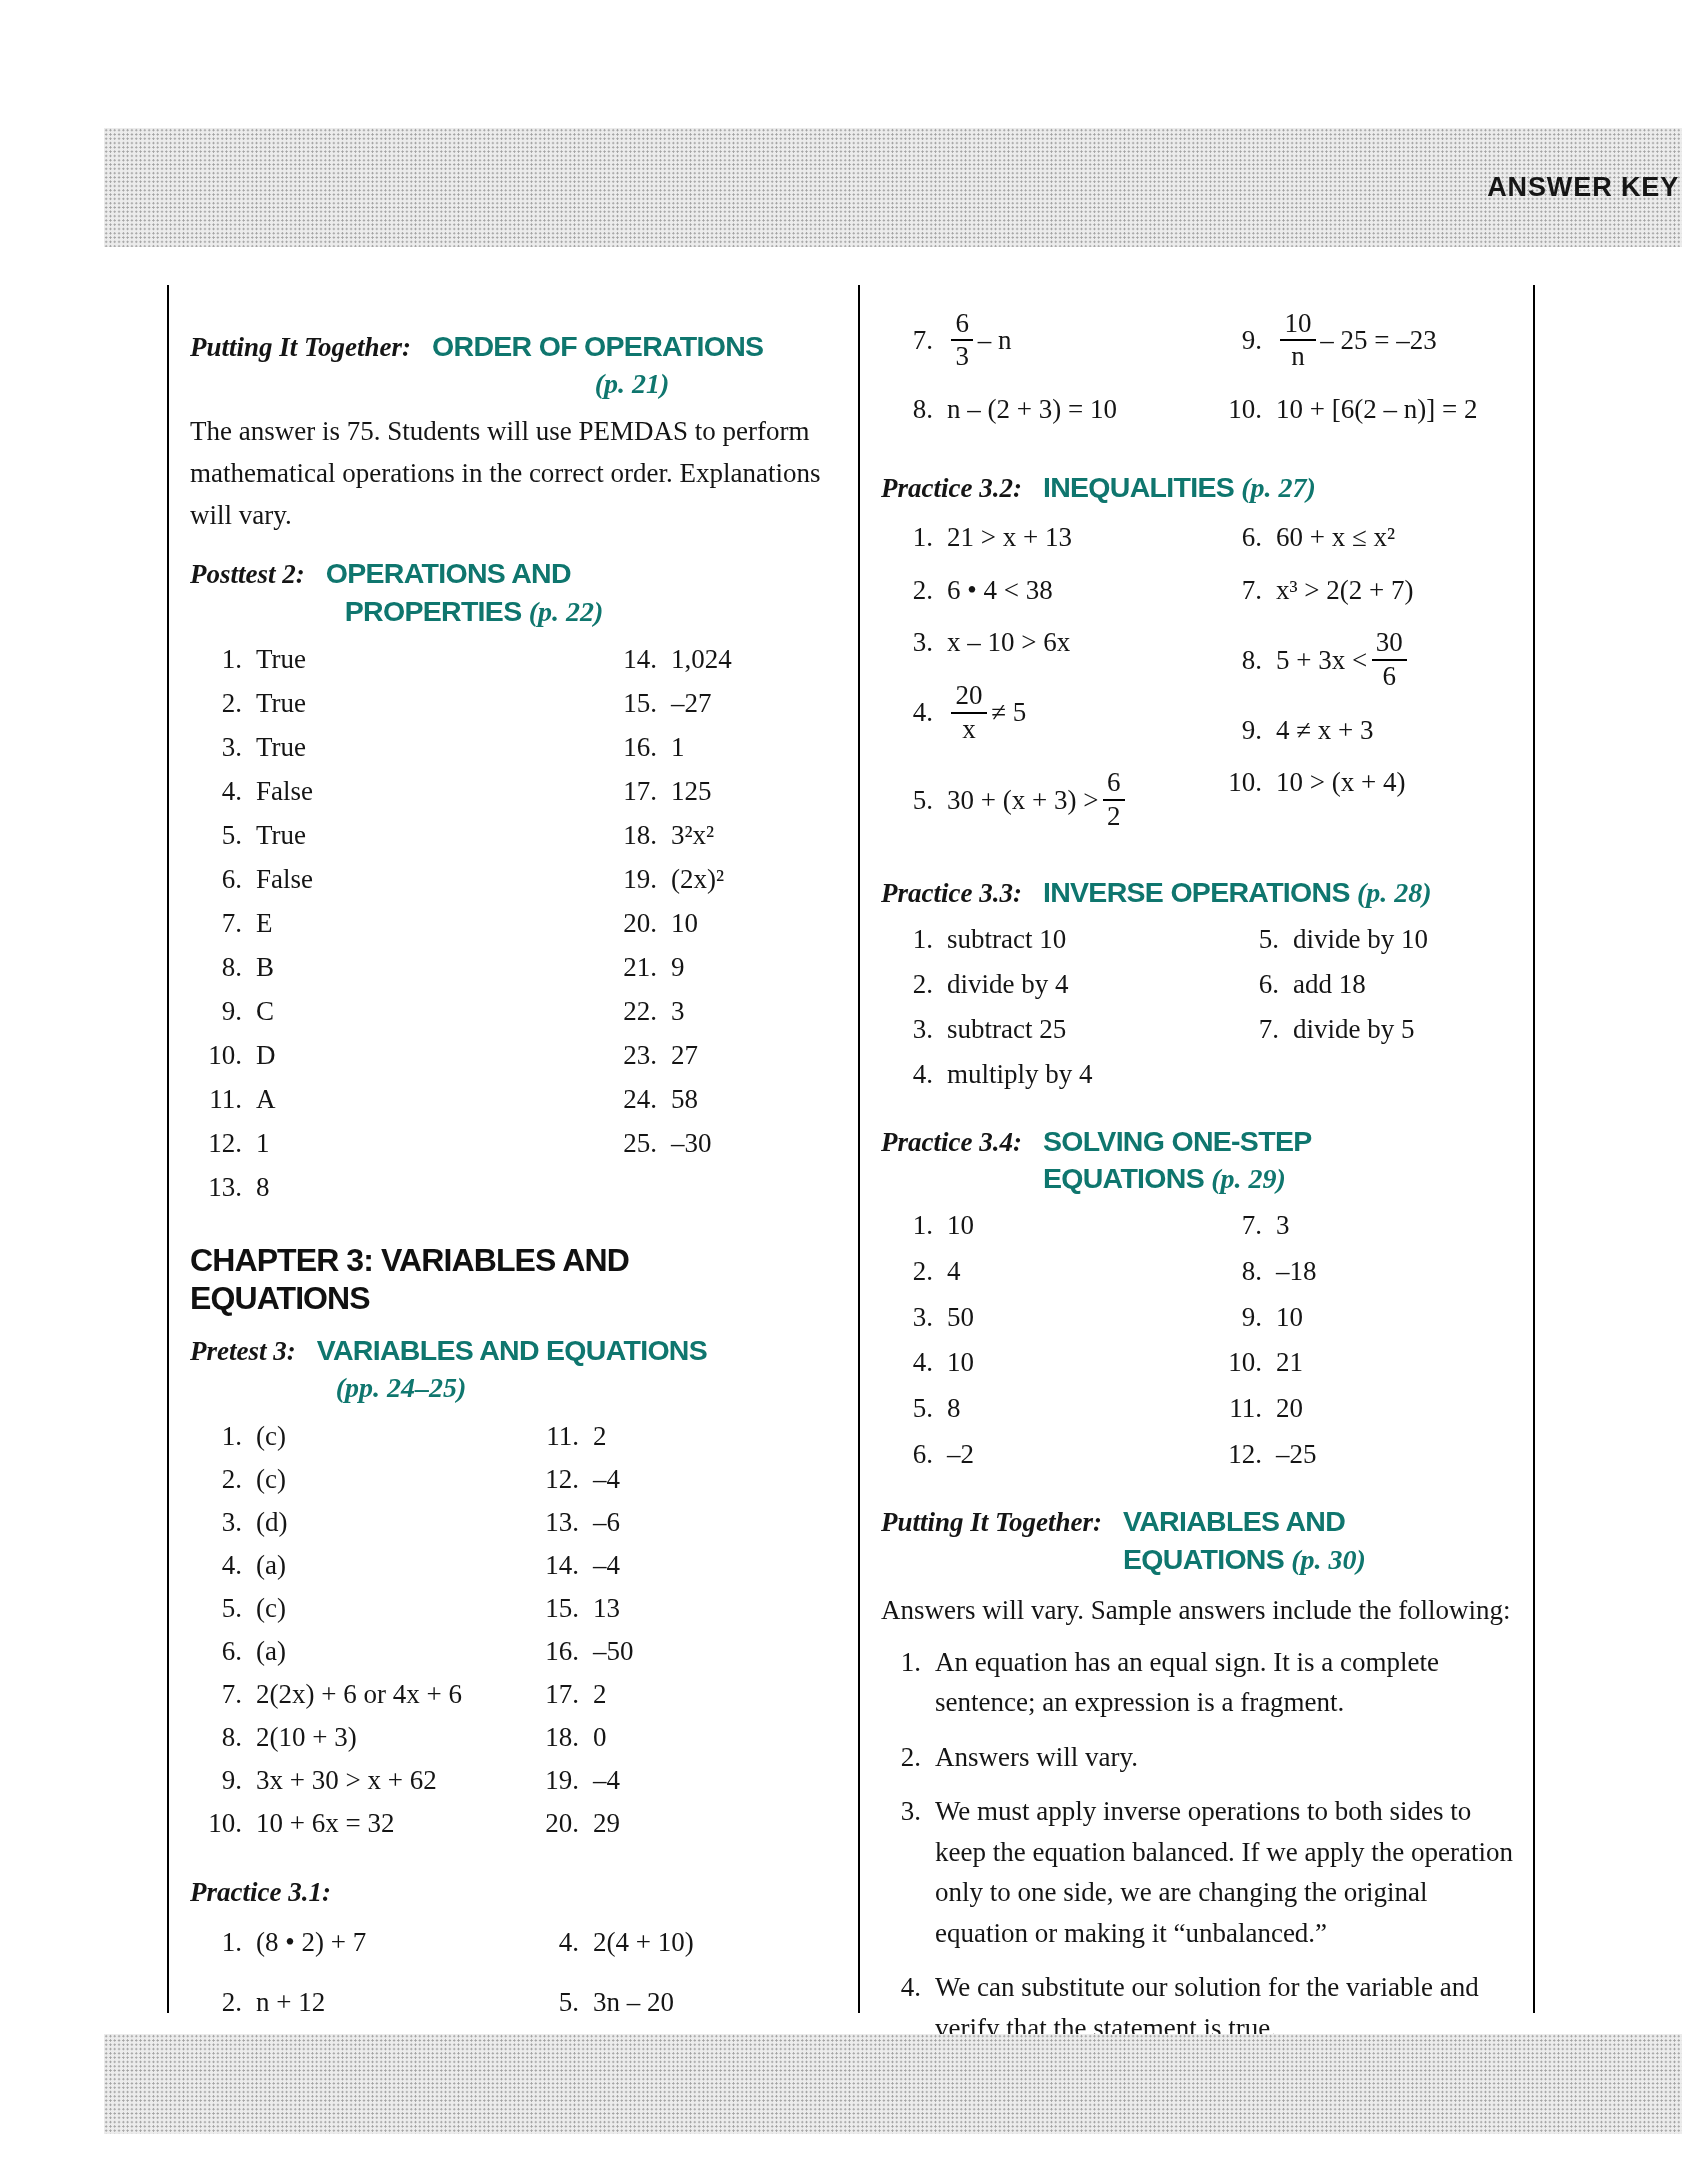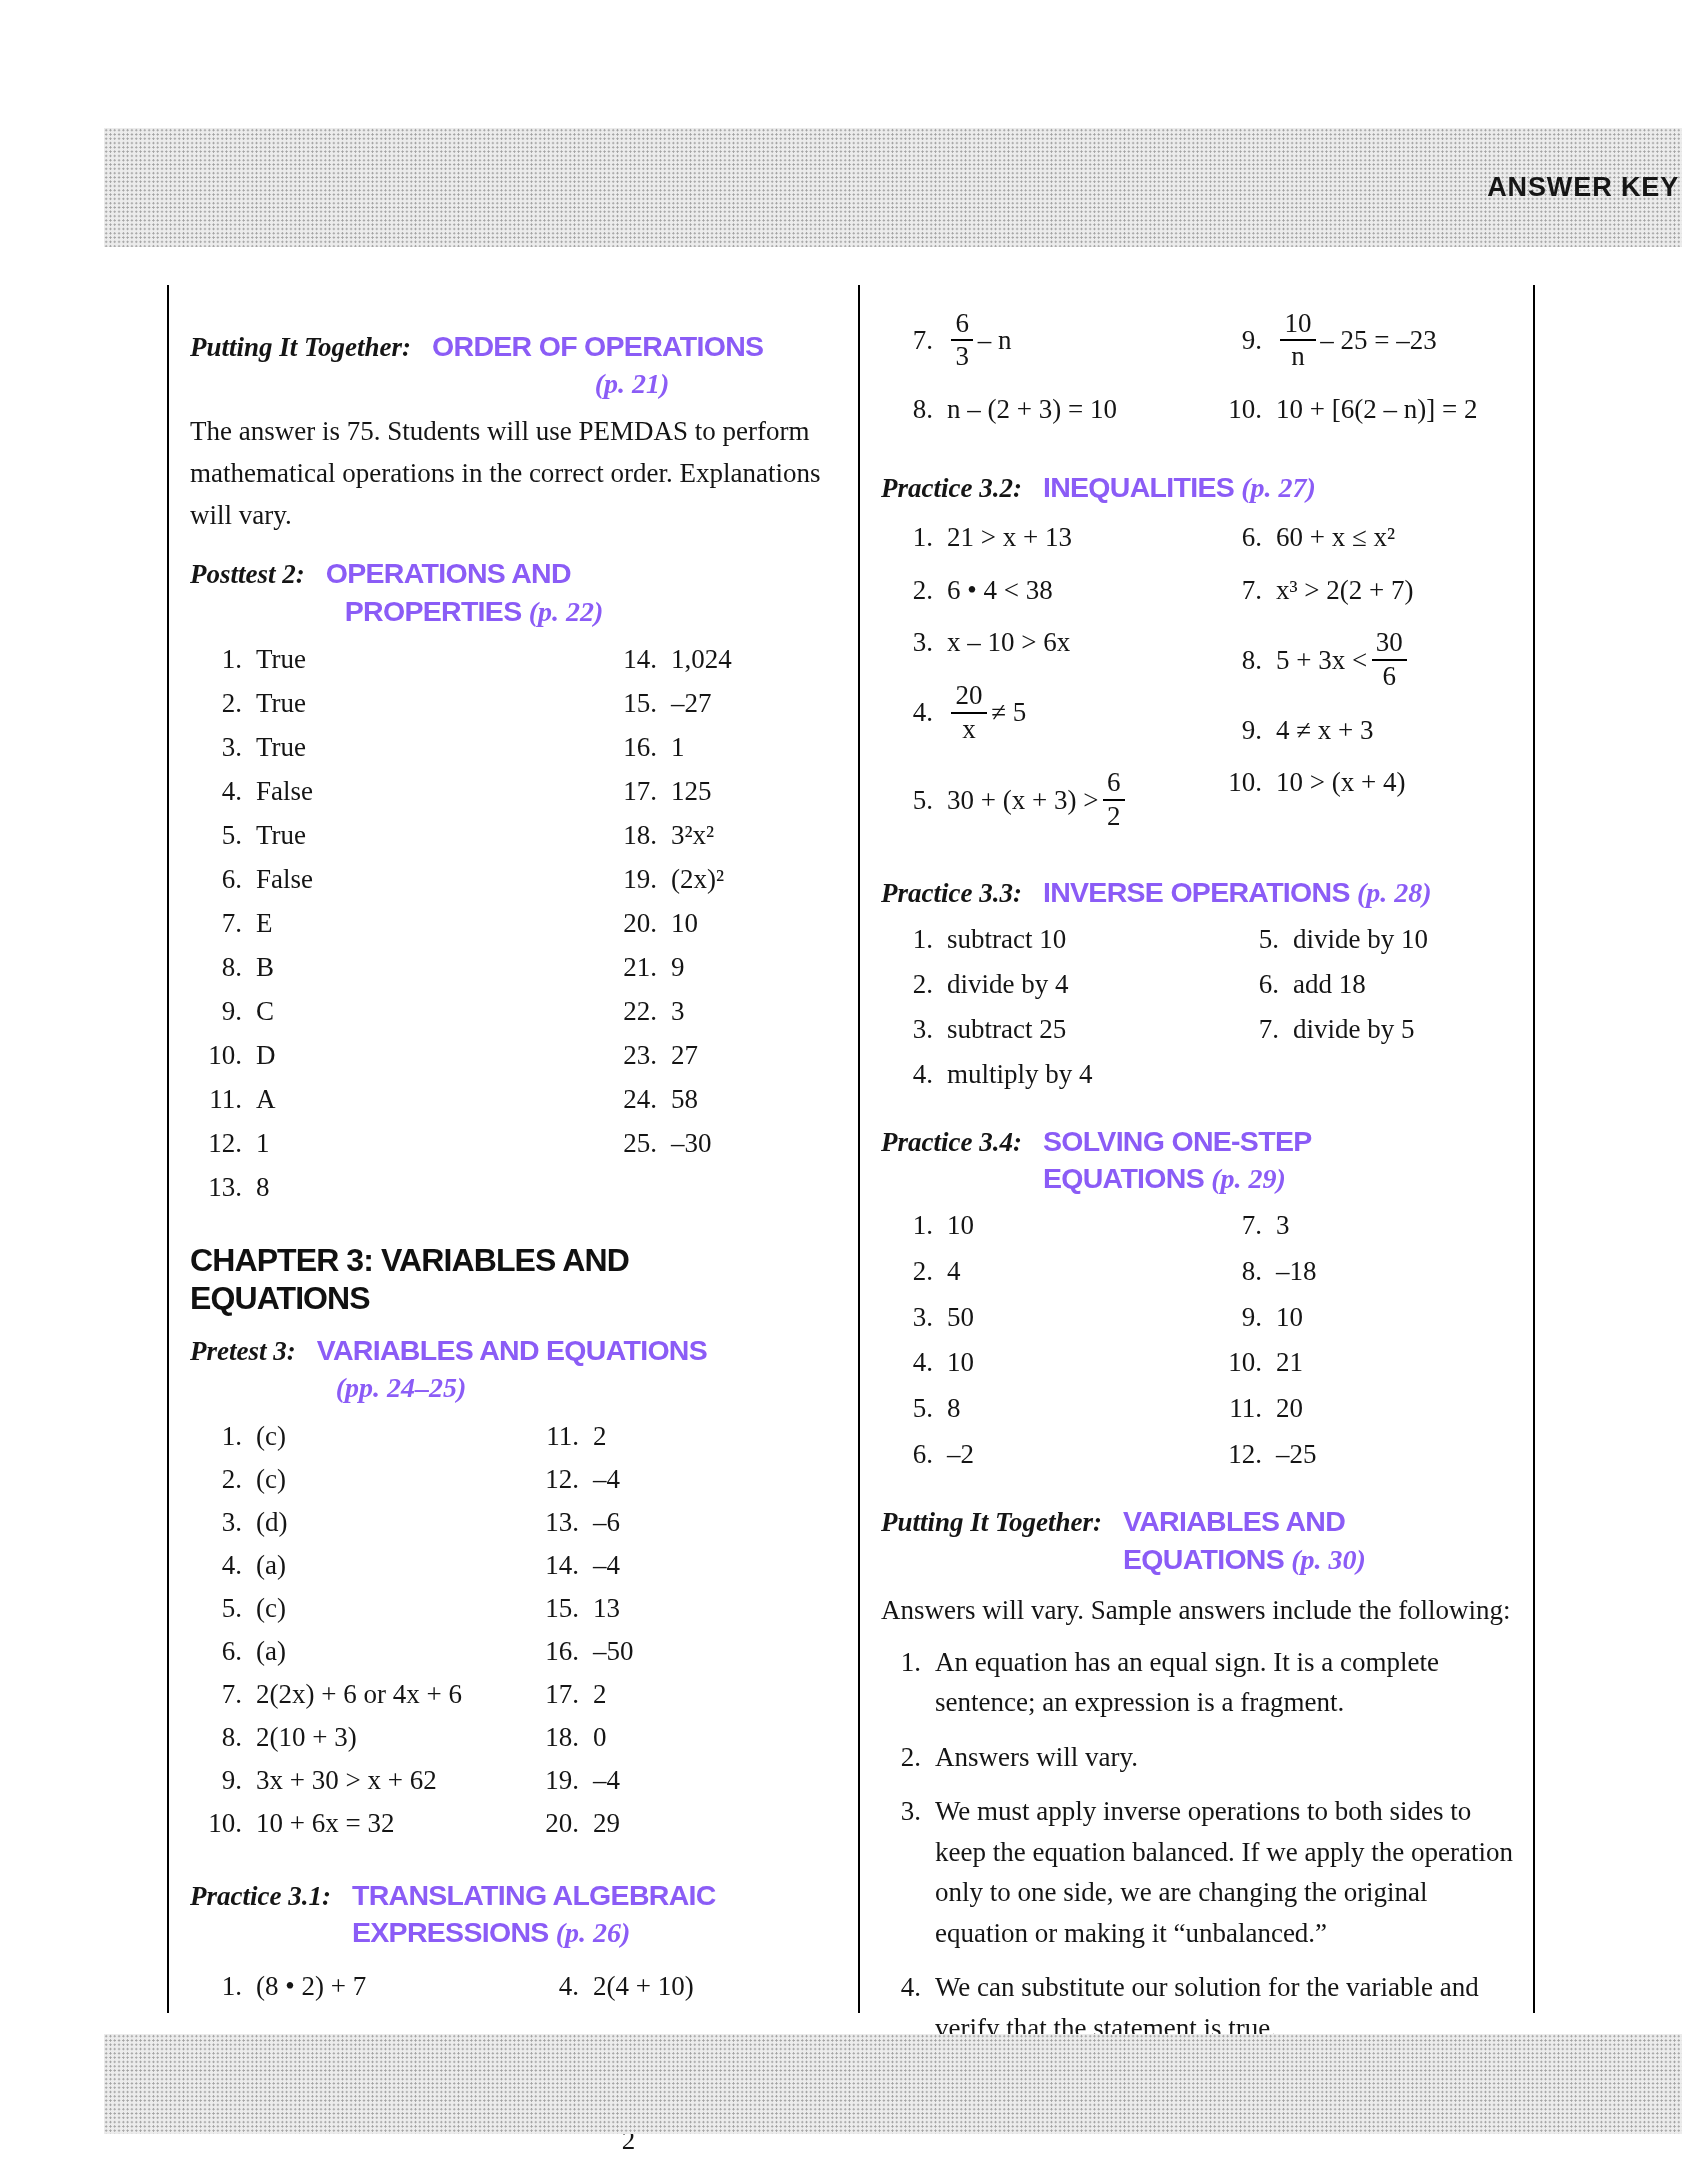--- a/index.html
+++ b/index.html
@@ -26,21 +26,21 @@
     position:absolute;left:167px;top:285px;width:1364px;height:1728px;
     border-left:2.6px solid #000;border-right:2.6px solid #000;display:flex;
   }
   #col-left{width:689px;box-sizing:border-box;padding:43px 26px 0 21px;}
   #col-right{flex:1;border-left:2.6px solid #000;box-sizing:border-box;padding:22.5px 15.6px 0 21px;}
 
   .shead{display:grid;grid-template-columns:auto 1fr;column-gap:21px;align-items:baseline;}
   .slabel{font-weight:bold;font-style:italic;font-size:27px;white-space:nowrap;}
   .stitle{
     font-family:"Liberation Sans",sans-serif;font-weight:bold;font-size:28.5px;
-    letter-spacing:-0.7px;line-height:1.32;color:#8b5cf6;
+    letter-spacing:-0.7px;line-height:1.32;color:#0f766e;
   }
   .pref{font-family:Liberation Serif, serif;font-style:italic;font-weight:bold;font-size:28px;letter-spacing:0;}
   .tcenter{display:block;text-align:center;}
   .tindent{display:block;padding-left:19px;}
   .chap{
     font-family:"Liberation Sans",sans-serif;font-weight:bold;font-size:32px;
     letter-spacing:-0.9px;line-height:1.16;color:#111;
   }
   .para{font-size:27px;line-height:1.56;}
 
@@ -307,24 +307,20 @@
           </div>
         <div class="it">
             <span class="n">20.</span>
             <span class="v">29</span>
           </div>
       </div>
     </div>
 
     <div class="shead mb22">
       <span class="slabel">Practice 3.1:</span>
-      <span class="stitle">
-        <span>TRANSLATING ALGEBRAIC</span>
-        <span style="display:block;"><span>EXPRESSIONS</span> <span class="pref">(p. 26)</span></span>
-      </span>
     </div>
 
     <div class="list2 l-p31">
       <div class="w390">
         <div class="it">
             <span class="n">1.</span>
             <span class="v">(8 • 2) + 7</span>
           </div>
         <div class="it">
             <span class="n">2.</span>

